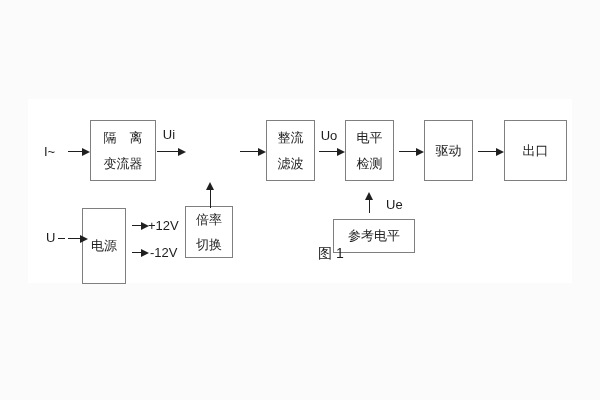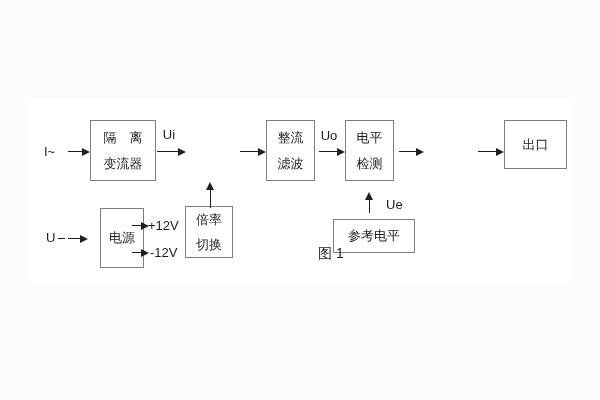--- a/index.html
+++ b/index.html
@@ -47,25 +47,28 @@
     <div class="bl">变流器</div>
   </div>
   <div class="block" style="left:266px;top:120px;width:49px;height:61px">
     <div class="bl">整流</div>
     <div class="bl">滤波</div>
   </div>
   <div class="block" style="left:345px;top:120px;width:49px;height:61px">
     <div class="bl">电平</div>
     <div class="bl">检测</div>
   </div>
-  <div class="block" style="left:504px;top:120px;width:63px;height:49px">
+  <div class="block" style="left:424px;top:120px;width:49px;height:61px">
+    <div class="bl">驱动</div>
+  </div>
+  <div class="block" style="left:504px;top:120px;width:63px;height:61px">
     <div class="bl">出口</div>
   </div>
 
-  <div class="block" style="left:100px;top:208px;width:44px;height:60px">
+  <div class="block" style="left:82px;top:208px;width:44px;height:76px">
     <div class="bl">电源</div>
   </div>
   <div class="block" style="left:185px;top:206px;width:48px;height:52px">
     <div class="bl">倍率</div>
     <div class="bl">切换</div>
   </div>
   <div class="block" style="left:333px;top:219px;width:82px;height:34px">
     <div class="bl">参考电平</div>
   </div>
 

